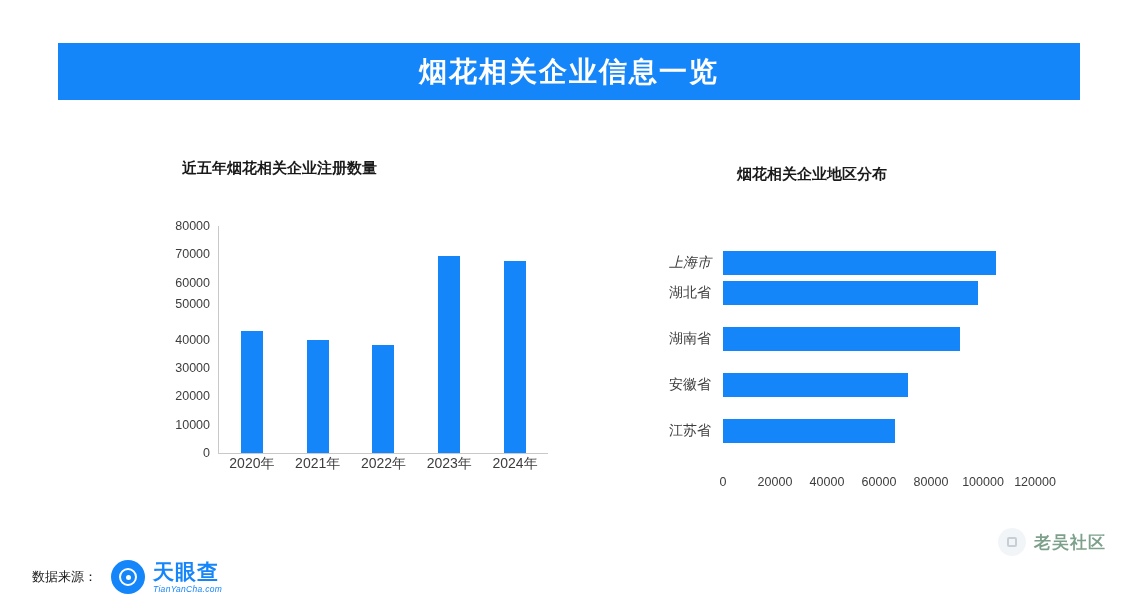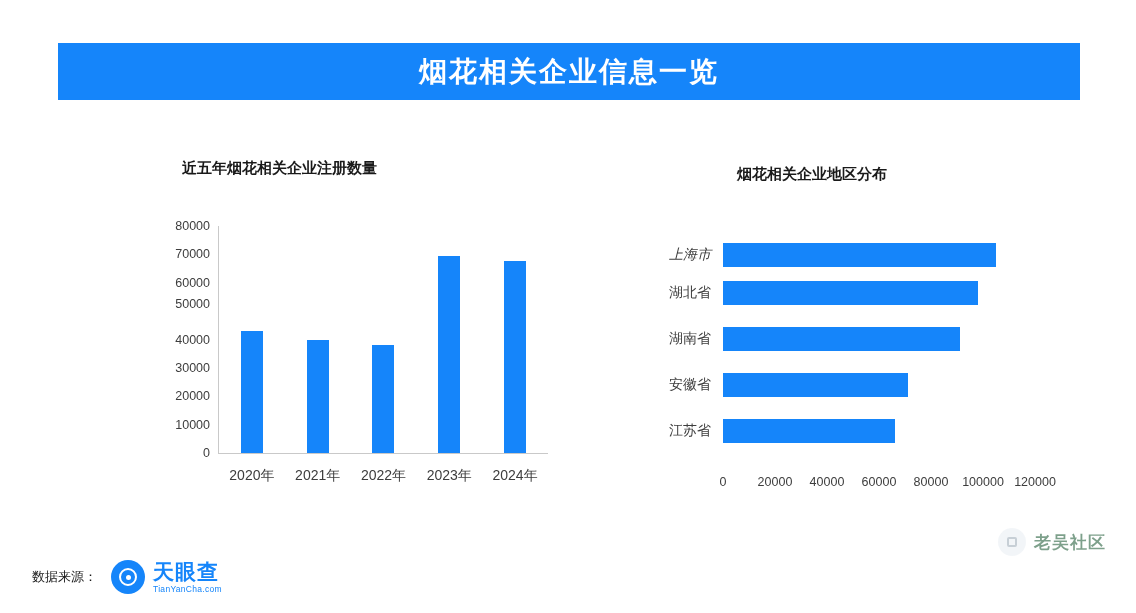--- a/index.html
+++ b/index.html
@@ -97,21 +97,21 @@
   .lbar {
     width: 22px;
     background: #1585fa;
   }
   .lbar-label {
     position: absolute;
     top: 100%;
     left: 0;
     width: 100%;
     text-align: center;
-    padding-top: 14px;
+    padding-top: 2px;
     font-size: 14px;
     color: #3d3d3d;
     white-space: nowrap;
   }
 
   
   #right-chart {
     position: absolute;
     left: 620px;
     top: 225px;
@@ -212,20 +212,21 @@
     font-size: 21px;
     font-weight: bold;
     color: #1585fa;
     letter-spacing: 1px;
   }
   #tyc-en {
     font-size: 8.5px;
     color: #1585fa;
     letter-spacing: 0.3px;
     margin-top: 3px;
+    font-style: italic;
   }
 
   
   #wm-main {
     position: absolute;
     right: 30px;
     top: 528px;
     display: flex;
     align-items: center;
     opacity: 0.55;
@@ -311,21 +312,21 @@
             <div class="lbar-label">2024年</div>
           </div>
         </div>
     </div>
   </div>
 
   <div class="chart-heading" id="right-heading">烟花相关企业地区分布</div>
 
   <div id="right-chart">
     <div id="right-plot">
-        <div class="hrow" style="top: 8px; font-style: italic;">
+        <div class="hrow" style="top: 16px; font-style: italic;">
           <span class="hlabel">上海市</span>
           <div class="hbar" style="width: 273px; background: rgb(21, 133, 250);"></div>
         </div>
         <div class="hrow" style="top: 46px;">
           <span class="hlabel">湖北省</span>
           <div class="hbar" style="width: 254.8px; background: rgb(21, 133, 250);"></div>
         </div>
         <div class="hrow" style="top: 92px;">
           <span class="hlabel">湖南省</span>
           <div class="hbar" style="width: 236.6px; background: rgb(21, 133, 250);"></div>

